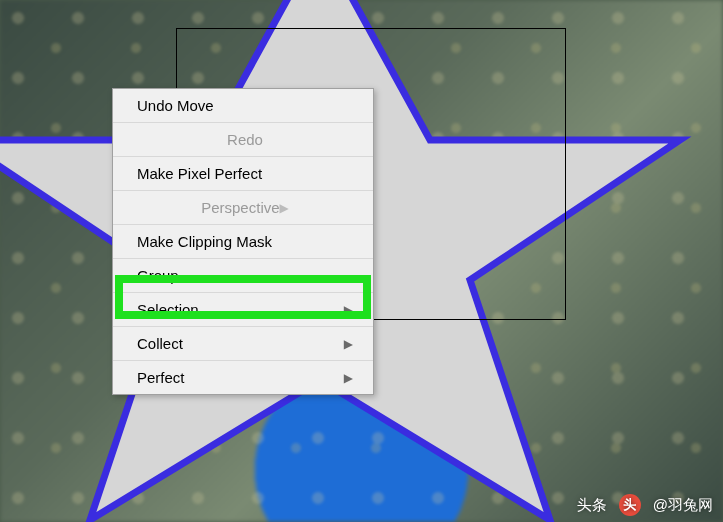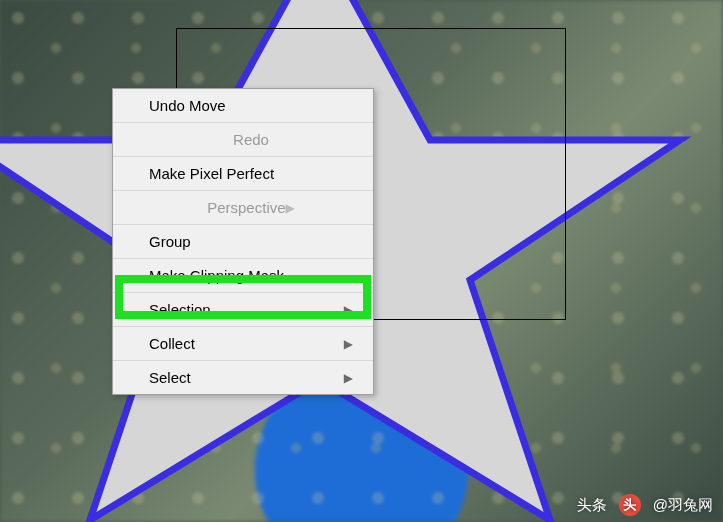--- a/index.html
+++ b/index.html
@@ -49,21 +49,21 @@
     left: 112px;
     top: 88px;
     width: 262px;
     background: #f0f0f0;
     border: 1px solid #a0a0a0;
     box-shadow: 2px 2px 6px rgba(0,0,0,0.25);
     font-size: 15px;
   }
   .menu-item {
     position: relative;
-    padding: 8px 20px 8px 36px;
+    padding: 8px 20px 8px 24px;
     color: #000;
     border-bottom: 1px solid #d8d8d8;
     cursor: default;
     white-space: nowrap;
     display: flex;
     align-items: center;
     justify-content: space-between;
   }
   .menu-item:last-child { border-bottom: none; }
   .menu-item.disabled { color: #9a9a9a; justify-content: center; }
@@ -124,35 +124,35 @@
     <span>Redo</span>
   </div>
   <div class="menu-item">
     <span>Make Pixel Perfect</span>
   </div>
   <div class="menu-item disabled">
     <span>Perspective</span>
     <span class="arrow">▶</span>
   </div>
   <div class="menu-item">
-    <span>Group</span>
+    <span>Make Clipping Mask</span>
   </div>
   <div class="menu-item">
-    <span>Make Clipping Mask</span>
+    <span>Group</span>
   </div>
   <div class="menu-item">
     <span>Selection</span>
     <span class="arrow">▶</span>
   </div>
   <div class="menu-item">
     <span>Collect</span>
     <span class="arrow">▶</span>
   </div>
   <div class="menu-item">
-    <span>Select</span>
+    <span>Perfect</span>
     <span class="arrow">▶</span>
   </div>
 </div>
 
 <div class="highlight"></div>
 
 <div class="watermark">
   <span>头条</span>
   <span class="wm-badge">头</span>
   <span>@羽兔网</span>

